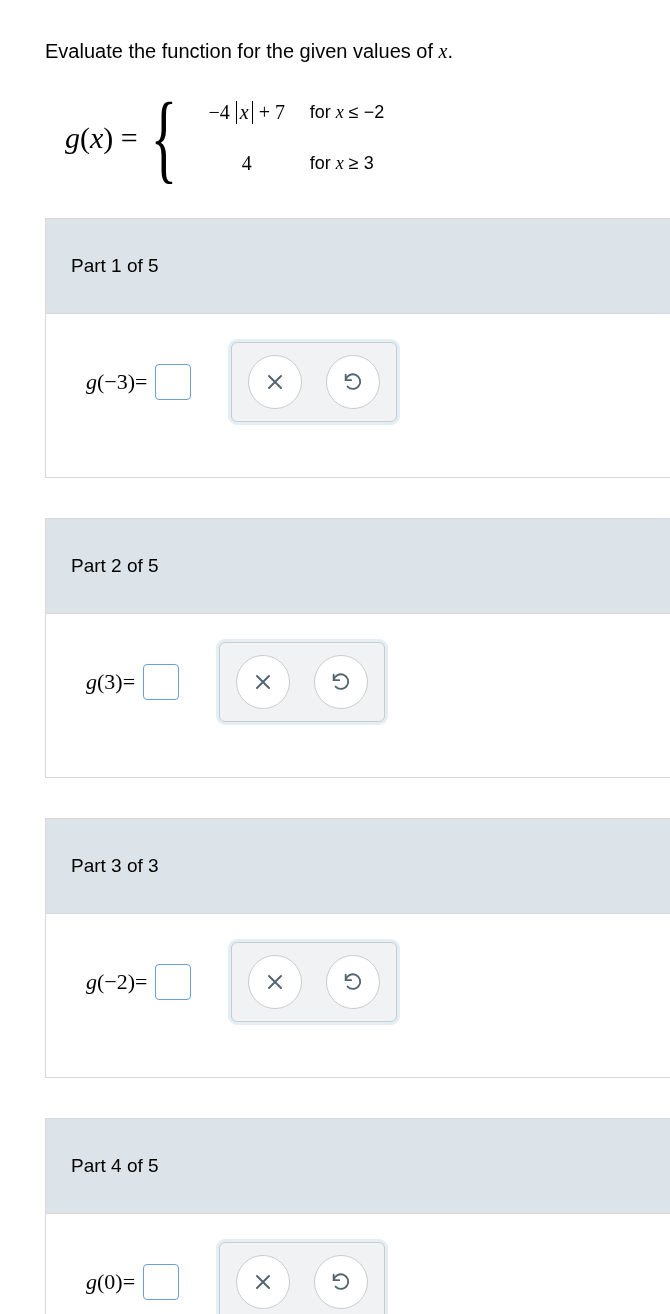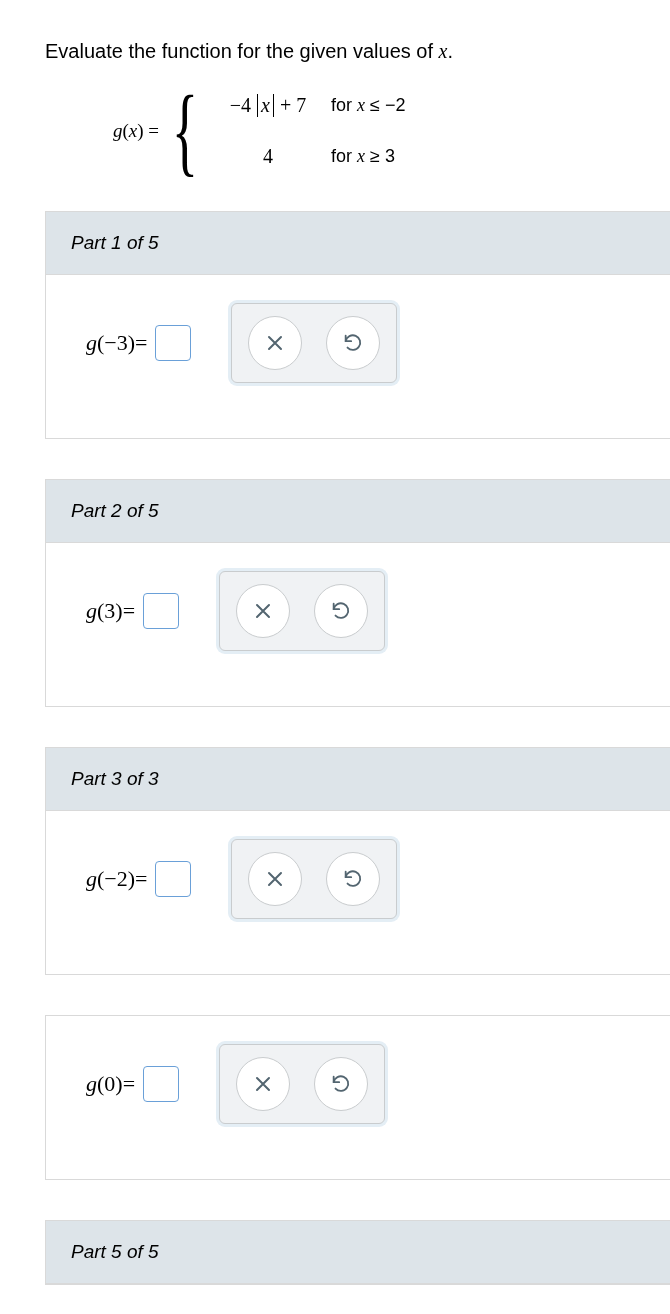--- a/index.html
+++ b/index.html
@@ -6,30 +6,30 @@
     font-family: Arial, Helvetica, sans-serif;
     margin: 0;
     padding: 40px 0 40px 45px;
     width: 670px;
     box-sizing: border-box;
     color: #000;
     font-size: 19px;
   }
   .prompt {
     font-size: 20px;
-    margin-bottom: 28px;
+    margin-bottom: 35px;
   }
   .func-def {
     display: flex;
     align-items: center;
     margin-left: 20px;
     margin-bottom: 40px;
   }
   .math-i { font-style: italic; font-family: 'Times New Roman', serif; }
-  .func-left { font-size: 19px; font-family: 'Times New Roman', serif; margin-left: 48px; }
+  .func-left { font-size: 30px; font-family: 'Times New Roman', serif; }
   .brace {
     font-size: 100px;
     font-weight: 100;
     line-height: 80px;
     margin: 0 4px 0 2px;
     font-family: 'Times New Roman', serif;
     transform: scaleX(0.55);
     display: inline-block;
   }
   .cases { display: flex; flex-direction: column; gap: 28px; font-size: 20px; }
@@ -38,24 +38,23 @@
   .case-cond { margin-left: 8px; font-family: Arial, sans-serif; font-size: 18px; text-align: center; }
   .case-cond .mi { font-style: italic; font-family: 'Times New Roman', serif; }
 
   .part {
     border: 1px solid #d9d9d9;
     border-right: none;
     margin-bottom: 40px;
   }
   .part-header {
     background: #dde4e9;
-    padding: 20px 25px;
+    padding: 36px 25px;
     font-size: 19px;
     border-bottom: 1px solid #d9d9d9;
-    font-style: italic;
   }
   .part-body {
     background: #fff;
     padding: 28px 25px 55px 40px;
     display: flex;
     align-items: center;
     gap: 40px;
   }
   .answer-group {
     display: flex;
@@ -197,20 +196,21 @@
         <svg width="22" height="22" viewBox="0 0 24 24" fill="none">
             <path d="M4 10 A8 8 0 1 1 6 17" stroke-width="2" stroke-linecap="round"></path>
             <path d="M4 4 L4 10 L10 10" stroke-width="2" stroke-linecap="round" stroke-linejoin="round"></path>
           </svg>
       </div>
     </div>
   </div>
 </div>
 
 <div class="part">
+  <div class="part-header">Part 4 of 5</div>
   <div class="part-body">
     <div class="answer-group">
       <span class="math-i">g</span>
         <span>(0)</span>
         <span> = </span>
       <span class="answer-box"></span>
     </div>
     <div class="btn-group">
       <div class="round-btn">
         <svg width="20" height="20" viewBox="0 0 20 20" fill="none">

